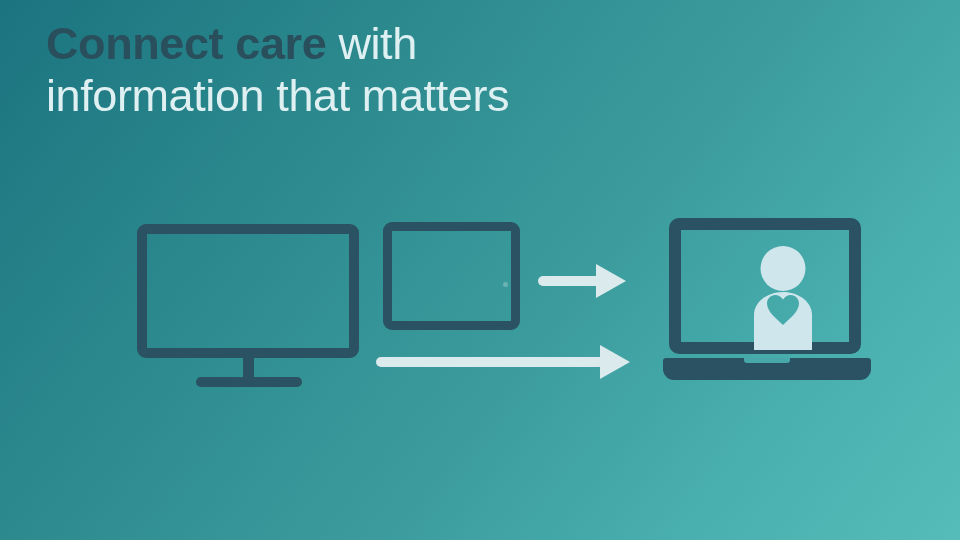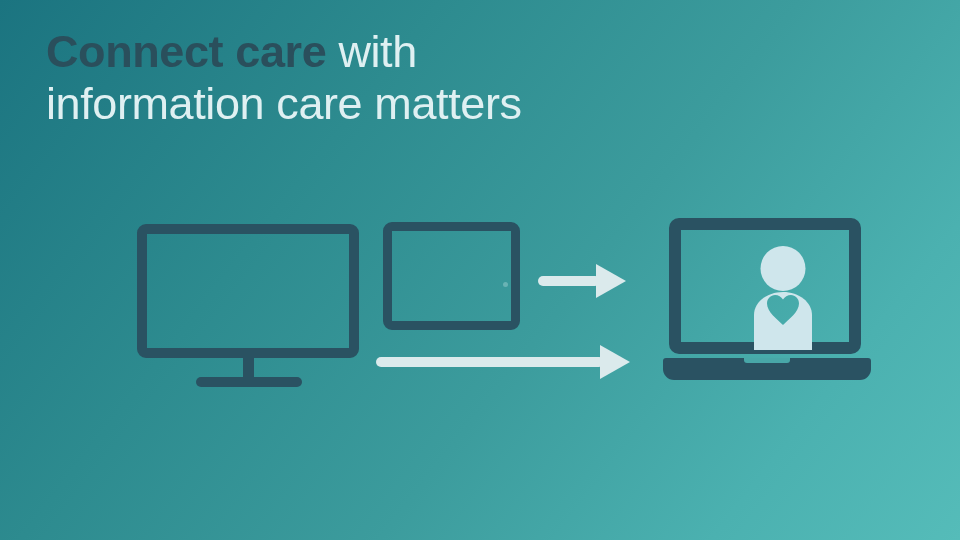--- a/index.html
+++ b/index.html
@@ -15,21 +15,21 @@
     position: relative;
     width: 960px;
     height: 540px;
     overflow: hidden;
     background: linear-gradient(128deg, #1b7480 0%, #2d8b8f 32%, #3c9c9d 58%, #4bb1b0 82%, #55bcb9 100%);
   }
   
   .headline {
     position: absolute;
     left: 46px;
-    top: 26px;
+    top: 18px;
     width: 800px;
     line-height: 1.16;
     letter-spacing: -0.4px;
     -webkit-font-smoothing: antialiased;
   }
   .headline .line {
     display: block;
     white-space: nowrap;
   }
   .hl-strong {
@@ -172,21 +172,21 @@
 </head>
 <body>
 
 <div class="slide">
 
   <div class="headline">
     <span class="line line1">
       <span class="hl-strong">Connect care</span><span class="hl-light"> with</span>
     </span>
     <span class="line line2">
-      <span class="hl-light">information care matters</span>
+      <span class="hl-light">information that matters</span>
     </span>
   </div>
 
   <div class="stage">
 
     <div class="device monitor">
       <div class="monitor-screen"></div>
       <div class="monitor-neck"></div>
       <div class="monitor-base"></div>
     </div>

